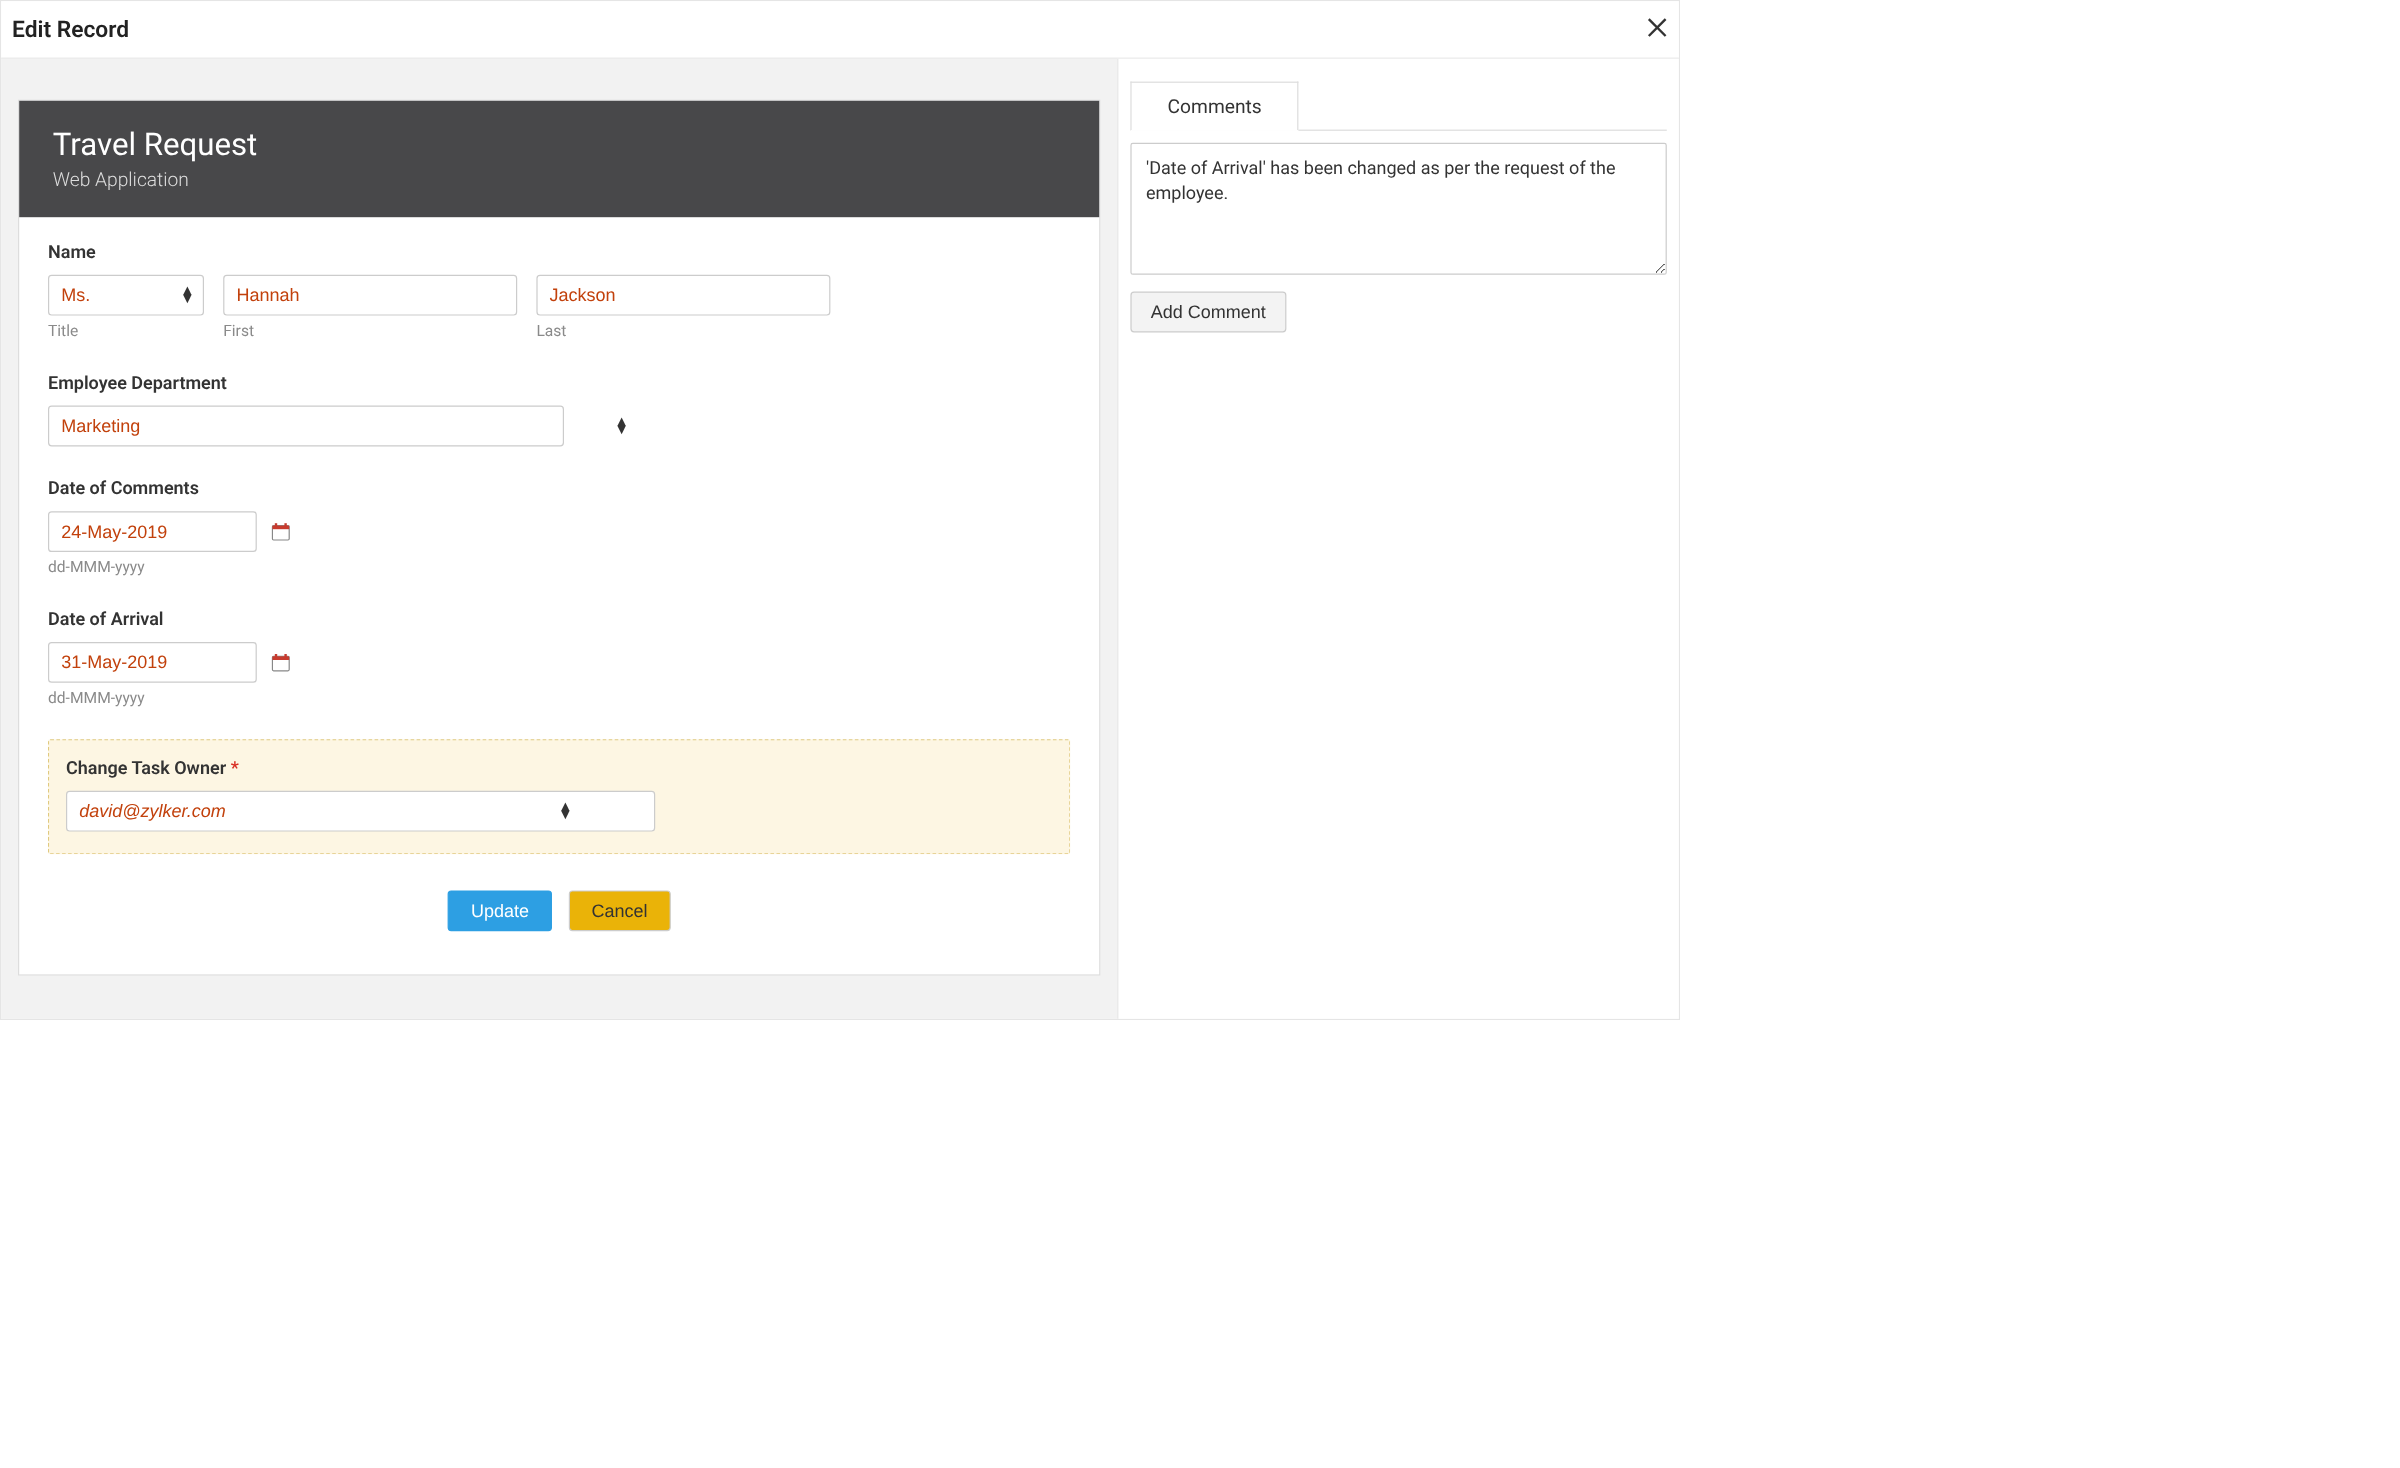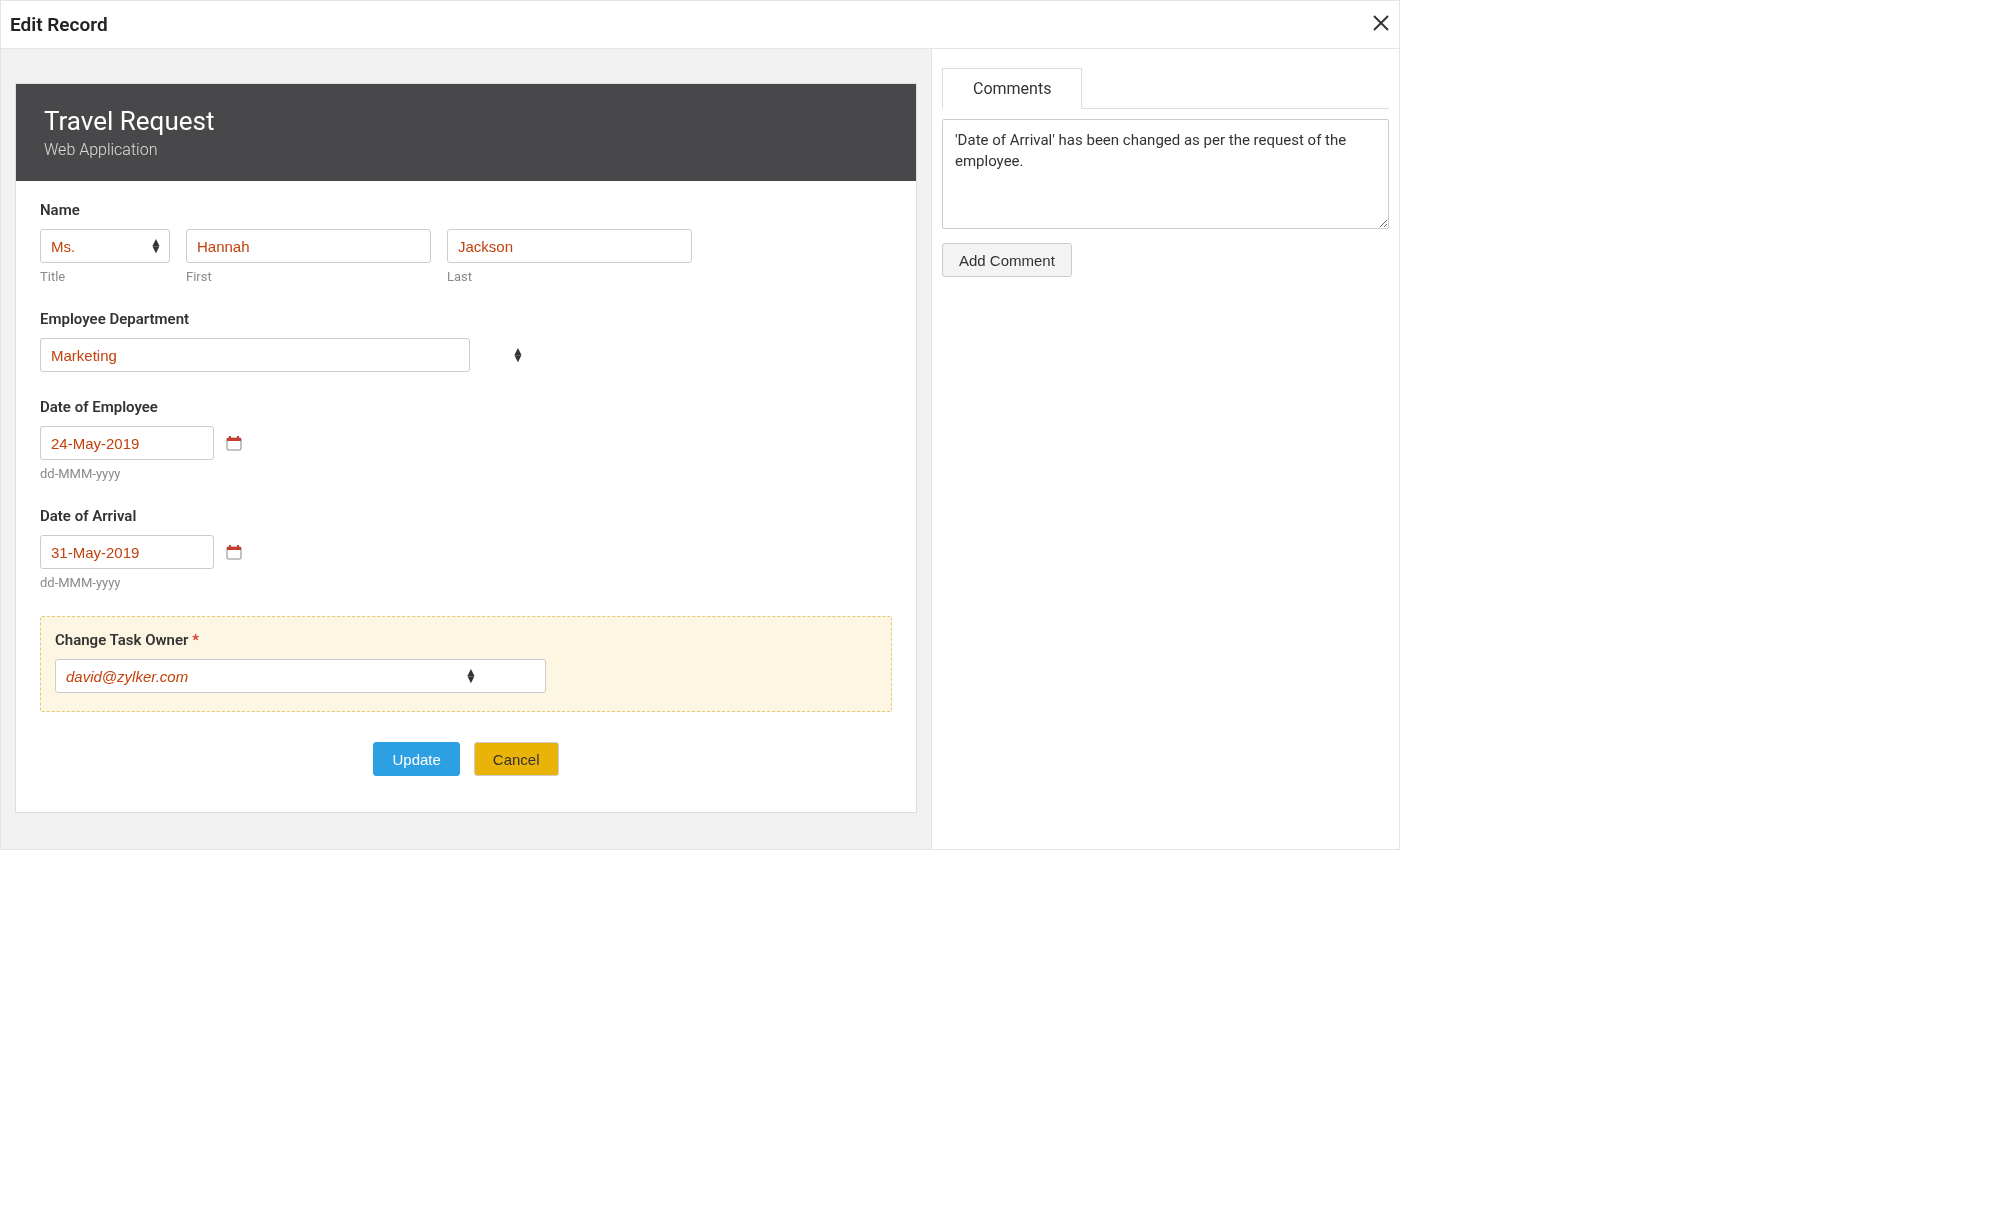--- a/index.html
+++ b/index.html
@@ -253,21 +253,21 @@
 
           <div class="field-group">
             <label class="field-label">Employee Department</label>
             <div class="select-wrap" style="width:492px">
               <input class="input" style="width: 430px;" readonly="" value="Marketing">
               <span class="select-caret">▲<br>▼</span>
             </div>
           </div>
 
           <div class="field-group">
-            <label class="field-label">Date of Employee</label>
+            <label class="field-label">Date of Comments</label>
             <div class="date-row">
               <input class="input date-input" value="24-May-2019" style="">
               <span class="cal-icon">
                 <svg width="16" height="16" viewBox="0 0 16 16">
                     <rect x="1" y="3" width="14" height="12" rx="1" fill="#fff" stroke="#888"></rect>
                     <rect x="1" y="3" width="14" height="3" fill="#c83b2e"></rect>
                     <rect x="3" y="1" width="2" height="3" fill="#c83b2e"></rect>
                     <rect x="11" y="1" width="2" height="3" fill="#c83b2e"></rect>
                   </svg>
               </span>

